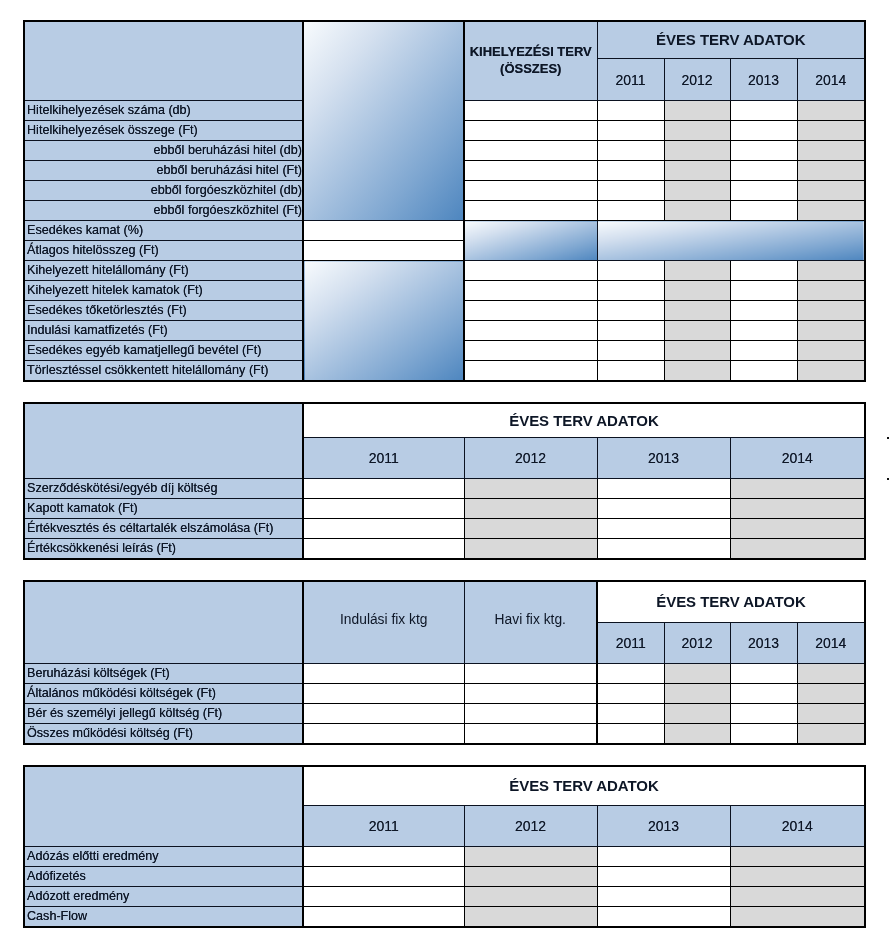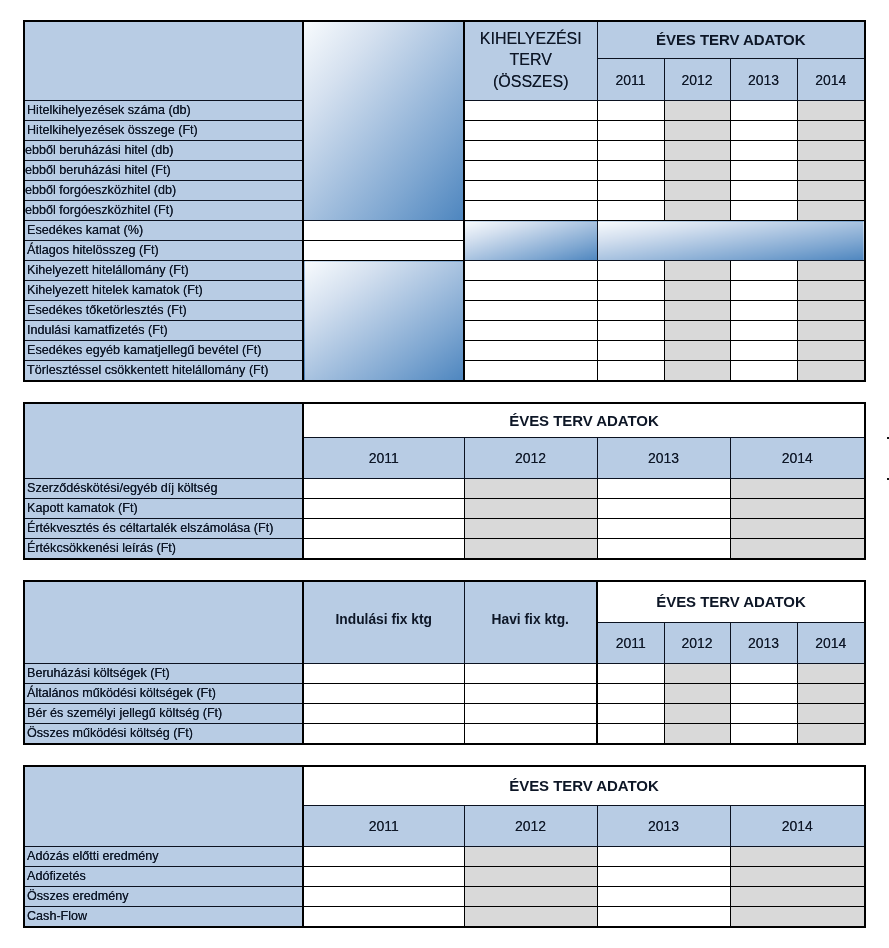--- a/index.html
+++ b/index.html
@@ -9,27 +9,27 @@
   .sheet{position:absolute;left:0;top:0;width:889px;height:948px;}
 
   table.blk{position:absolute;border-collapse:collapse;table-layout:fixed;
             border:2px solid #000000;}
   table.blk td{padding:0;margin:0;border:1px solid #0b1220;
                font-size:12px;color:#0d1626;vertical-align:middle;
                overflow:hidden;line-height:1.15;}
   table.blk td.lbl{background:#b8cce4;font-weight:normal;padding-left:2px;
                    white-space:nowrap;font-size:12.6px;
                    text-shadow:0 0 0.5px rgba(13,22,38,0.9);}
-  table.blk td.ind{text-align:left;padding-left:0;}
+  table.blk td.ind{text-align:right;padding-left:0;}
   table.blk td.hb{background:#b8cce4;text-align:center;font-weight:bold;font-size:15px;letter-spacing:-0.05px;}
   table.blk td.hw{background:#ffffff;text-align:center;font-weight:bold;font-size:15px;letter-spacing:-0.05px;}
-  table.blk td.hb2{background:#b8cce4;text-align:center;font-weight:bold;
+  table.blk td.hb2{background:#b8cce4;text-align:center;font-weight:normal;
                    font-size:13.8px;padding-bottom:6px;}
-  table.blk td.hsub{background:#b8cce4;text-align:center;font-weight:normal;
-                    font-size:16px;line-height:1.33;padding-bottom:2px;text-shadow:0 0 0.35px rgba(13,22,38,0.7);}
+  table.blk td.hsub{background:#b8cce4;text-align:center;font-weight:bold;
+                    font-size:13px;line-height:1.33;padding-bottom:2px;text-shadow:0 0 0.35px rgba(13,22,38,0.7);}
   table.blk td.yr{background:#b8cce4;text-align:center;font-weight:normal;font-size:14px;
                   padding-top:1px;text-shadow:0 0 0.35px rgba(13,22,38,0.7);}
   table.blk td.wt{background:#ffffff;border-color:#000000;}
   table.blk td.gy{background:#d9d9d9;border-color:#000000;}
   table.blk td.g1,table.blk td.g1b,table.blk td.g2,table.blk td.g3{
       background:linear-gradient(to bottom right,
         #f8fbfd 0%,#d4e0ef 25%,#a9c3e0 50%,#7fa7d1 74%,#4e86bf 100%);}
   table.blk td.hr{border-right-width:2px;border-right-color:#000000;}
 
   #sec1{left:23px;top:20px;}
@@ -331,21 +331,21 @@
         <td class="gy"></td>
       </tr>
       <tr>
         <td class="lbl hr">Adófizetés</td>
         <td class="wt"></td>
         <td class="gy"></td>
         <td class="wt"></td>
         <td class="gy"></td>
       </tr>
       <tr>
-        <td class="lbl hr">Összes eredmény</td>
+        <td class="lbl hr">Adózott eredmény</td>
         <td class="wt"></td>
         <td class="gy"></td>
         <td class="wt"></td>
         <td class="gy"></td>
       </tr>
       <tr>
         <td class="lbl hr">Cash-Flow</td>
         <td class="wt"></td>
         <td class="gy"></td>
         <td class="wt"></td>

